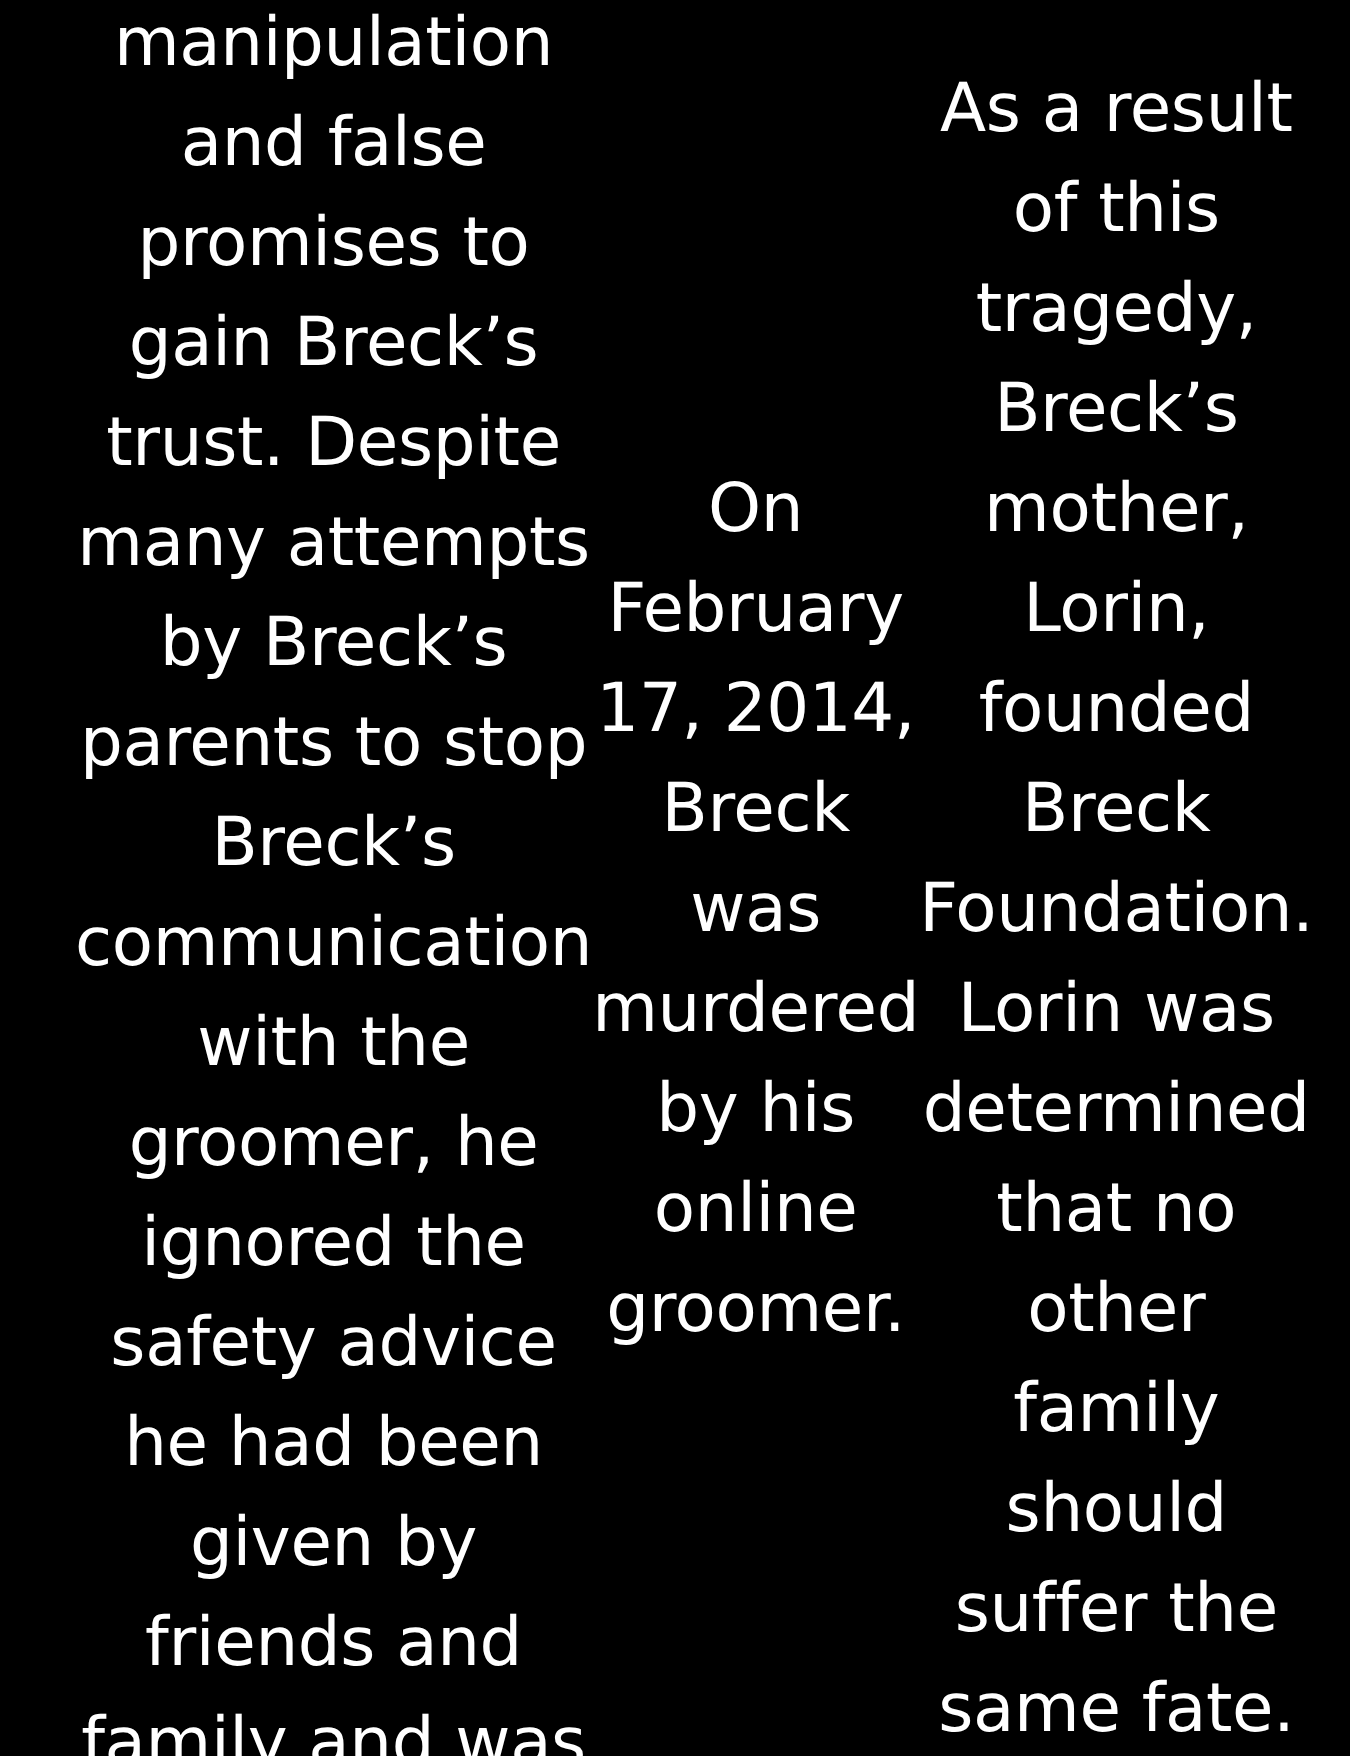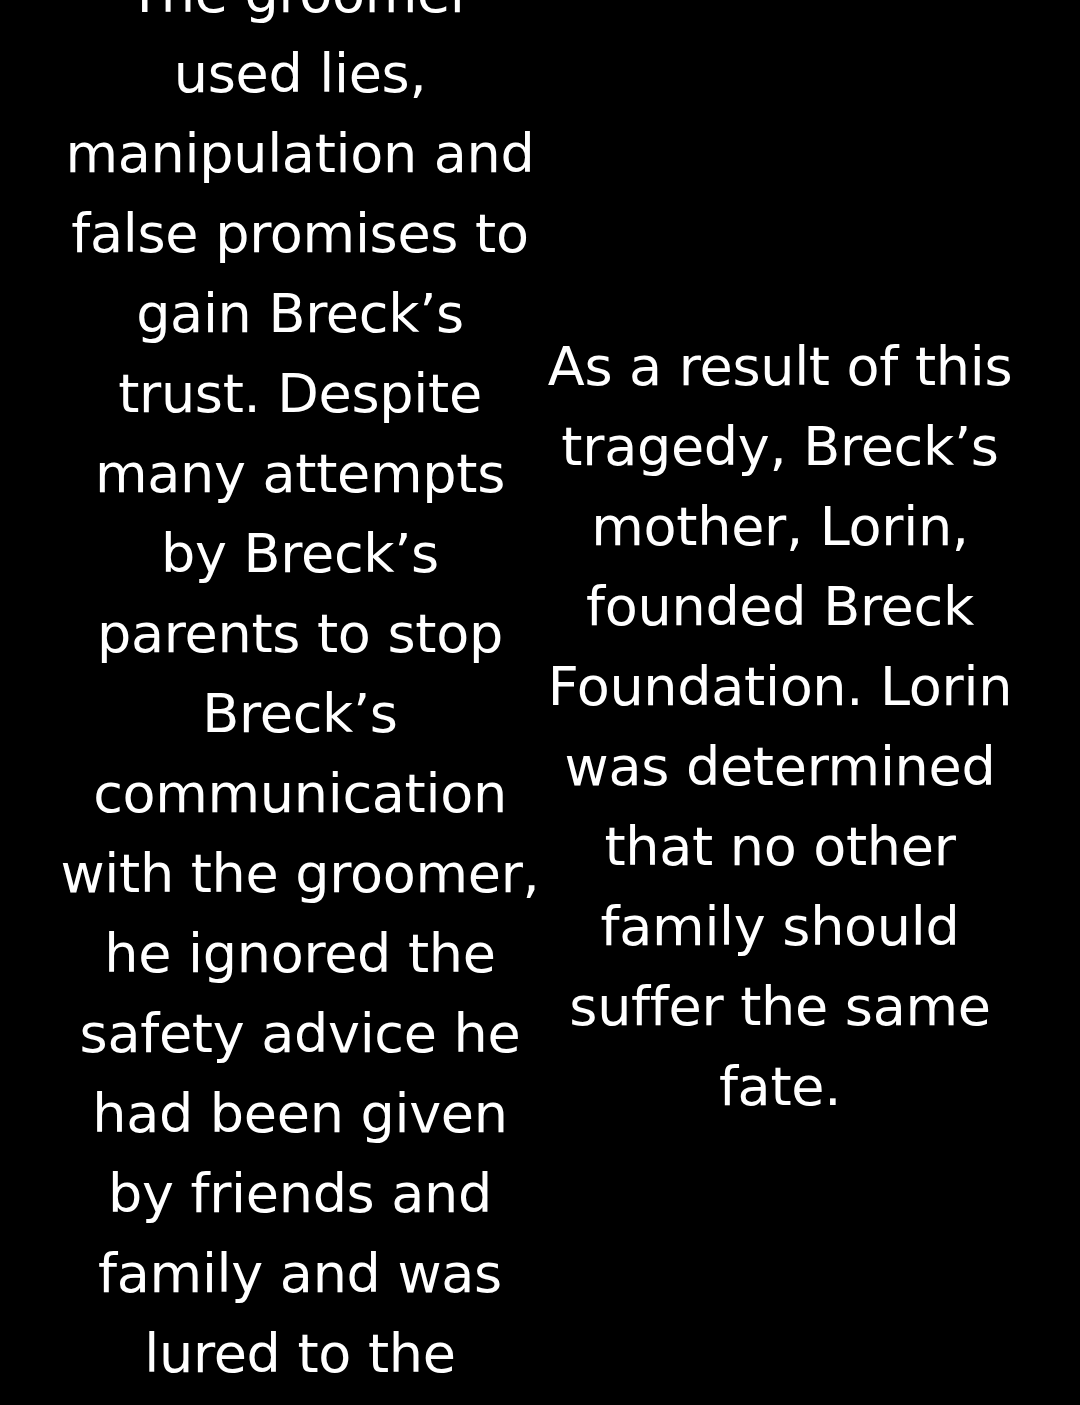--- a/index.html
+++ b/index.html
@@ -37,14 +37,15 @@
   }
   .para + .para {
     margin-top: 80px;
   }
 </style>
 </head>
 <body>
 
 <div class="page">
   <p class="para">The groomer used lies, manipulation and false promises to gain Breck’s trust. Despite many attempts by Breck’s parents to stop Breck’s communication with the groomer, he ignored the safety advice he had been given by friends and family and was lured to the groomer's flat.</p>
+  <p class="para">On February 17, 2014, Breck was murdered by his online groomer.</p>
   <p class="para">As a result of this tragedy, Breck’s mother, Lorin, founded Breck Foundation. Lorin was determined that no other family should suffer the same fate.</p>
 </div>
 
 </body></html>

